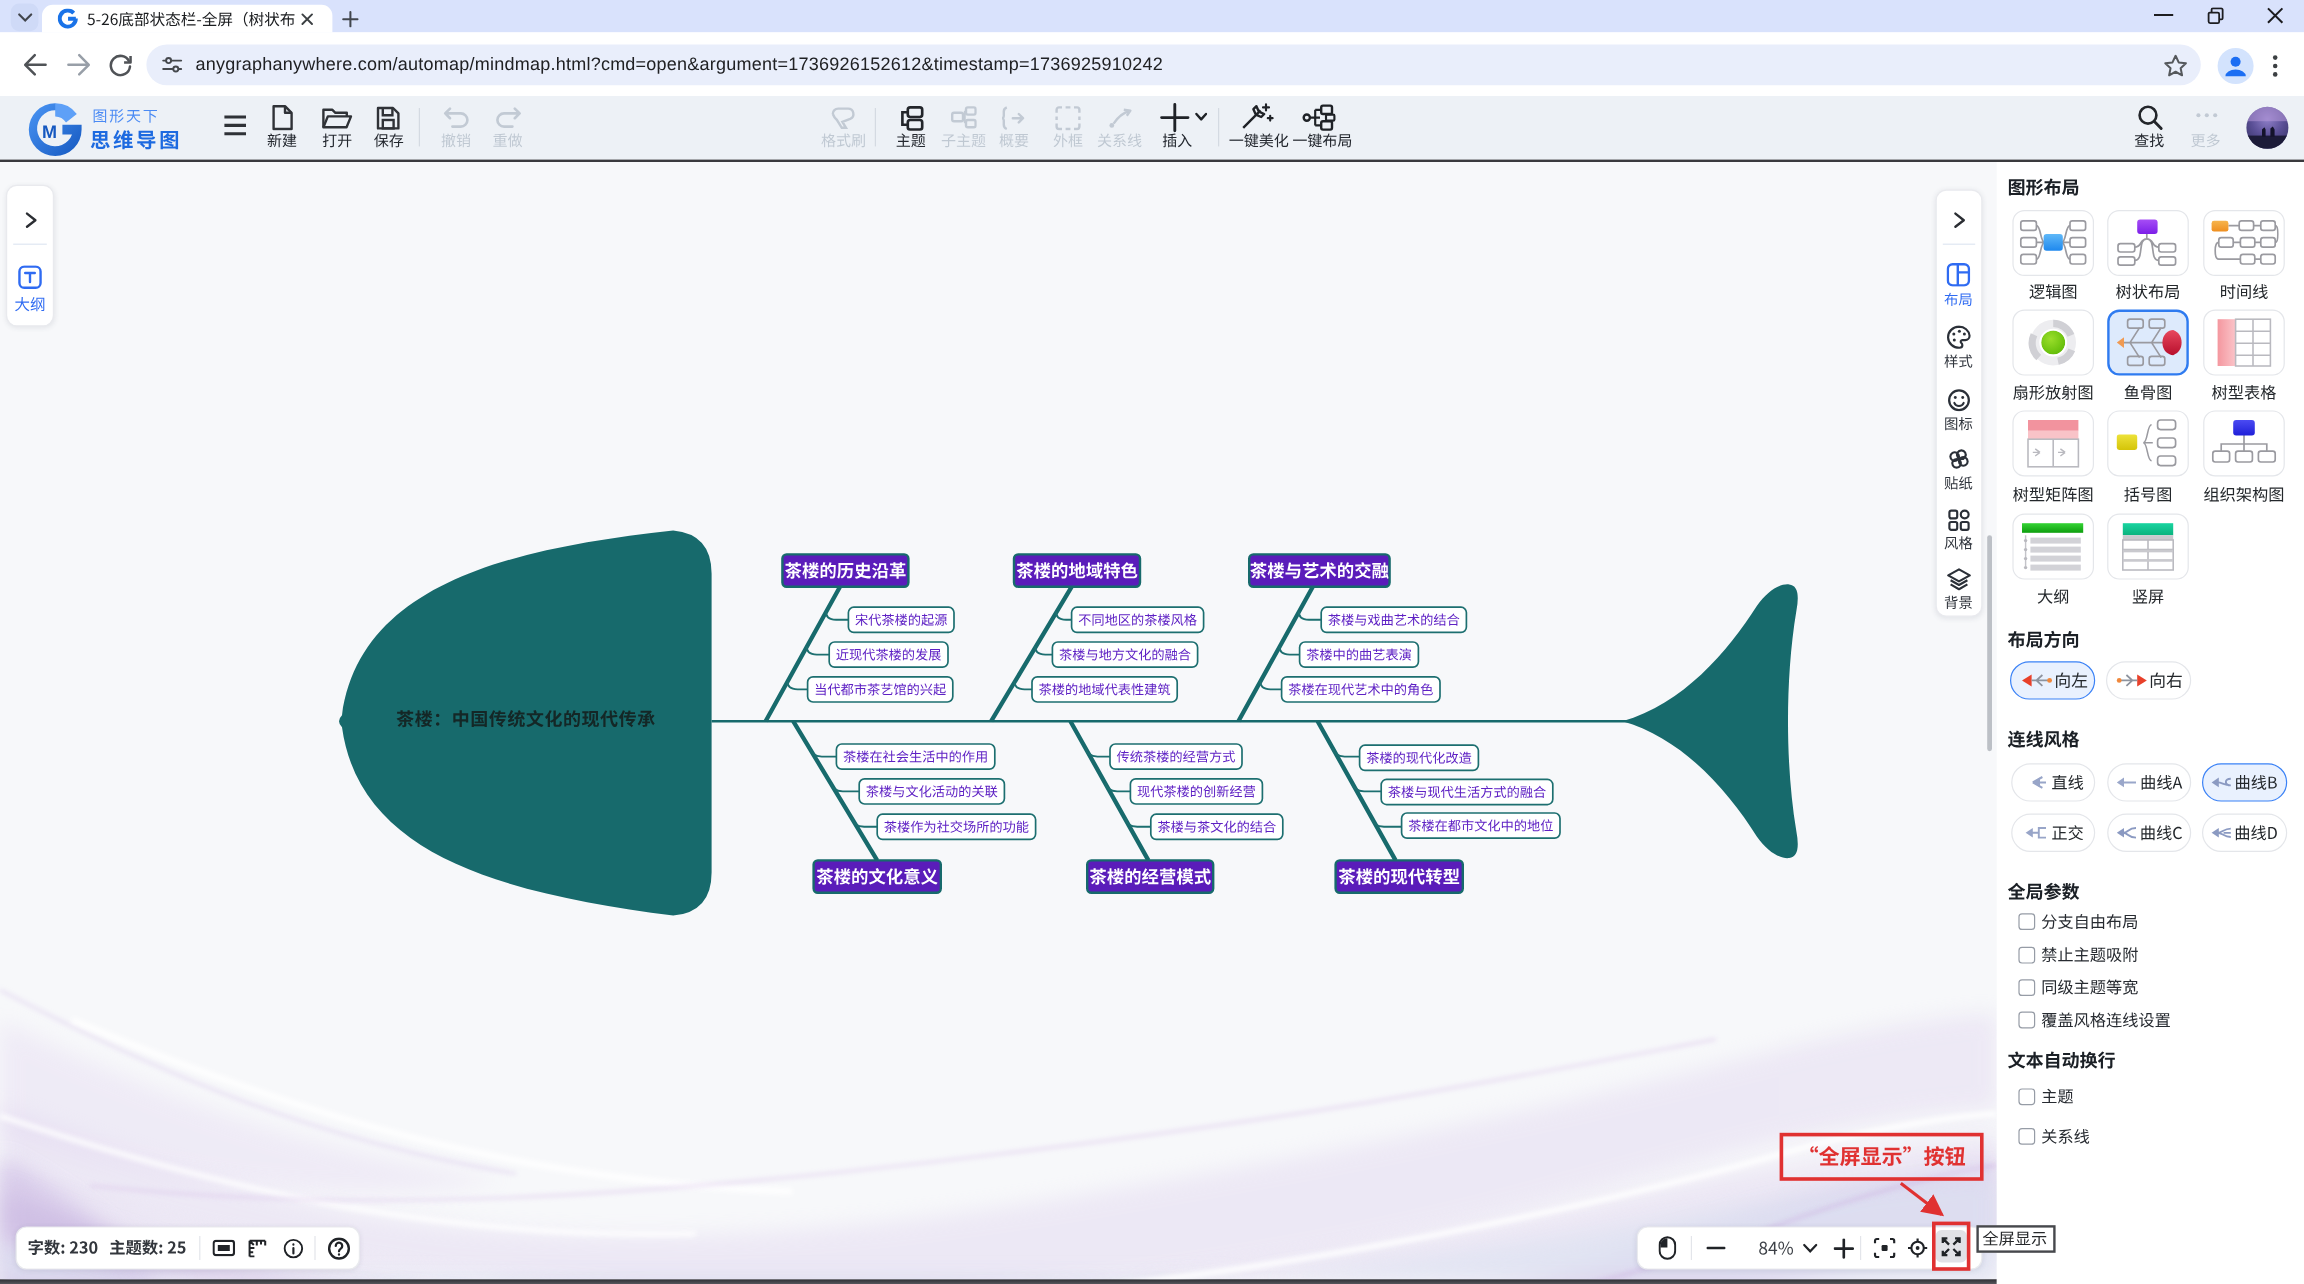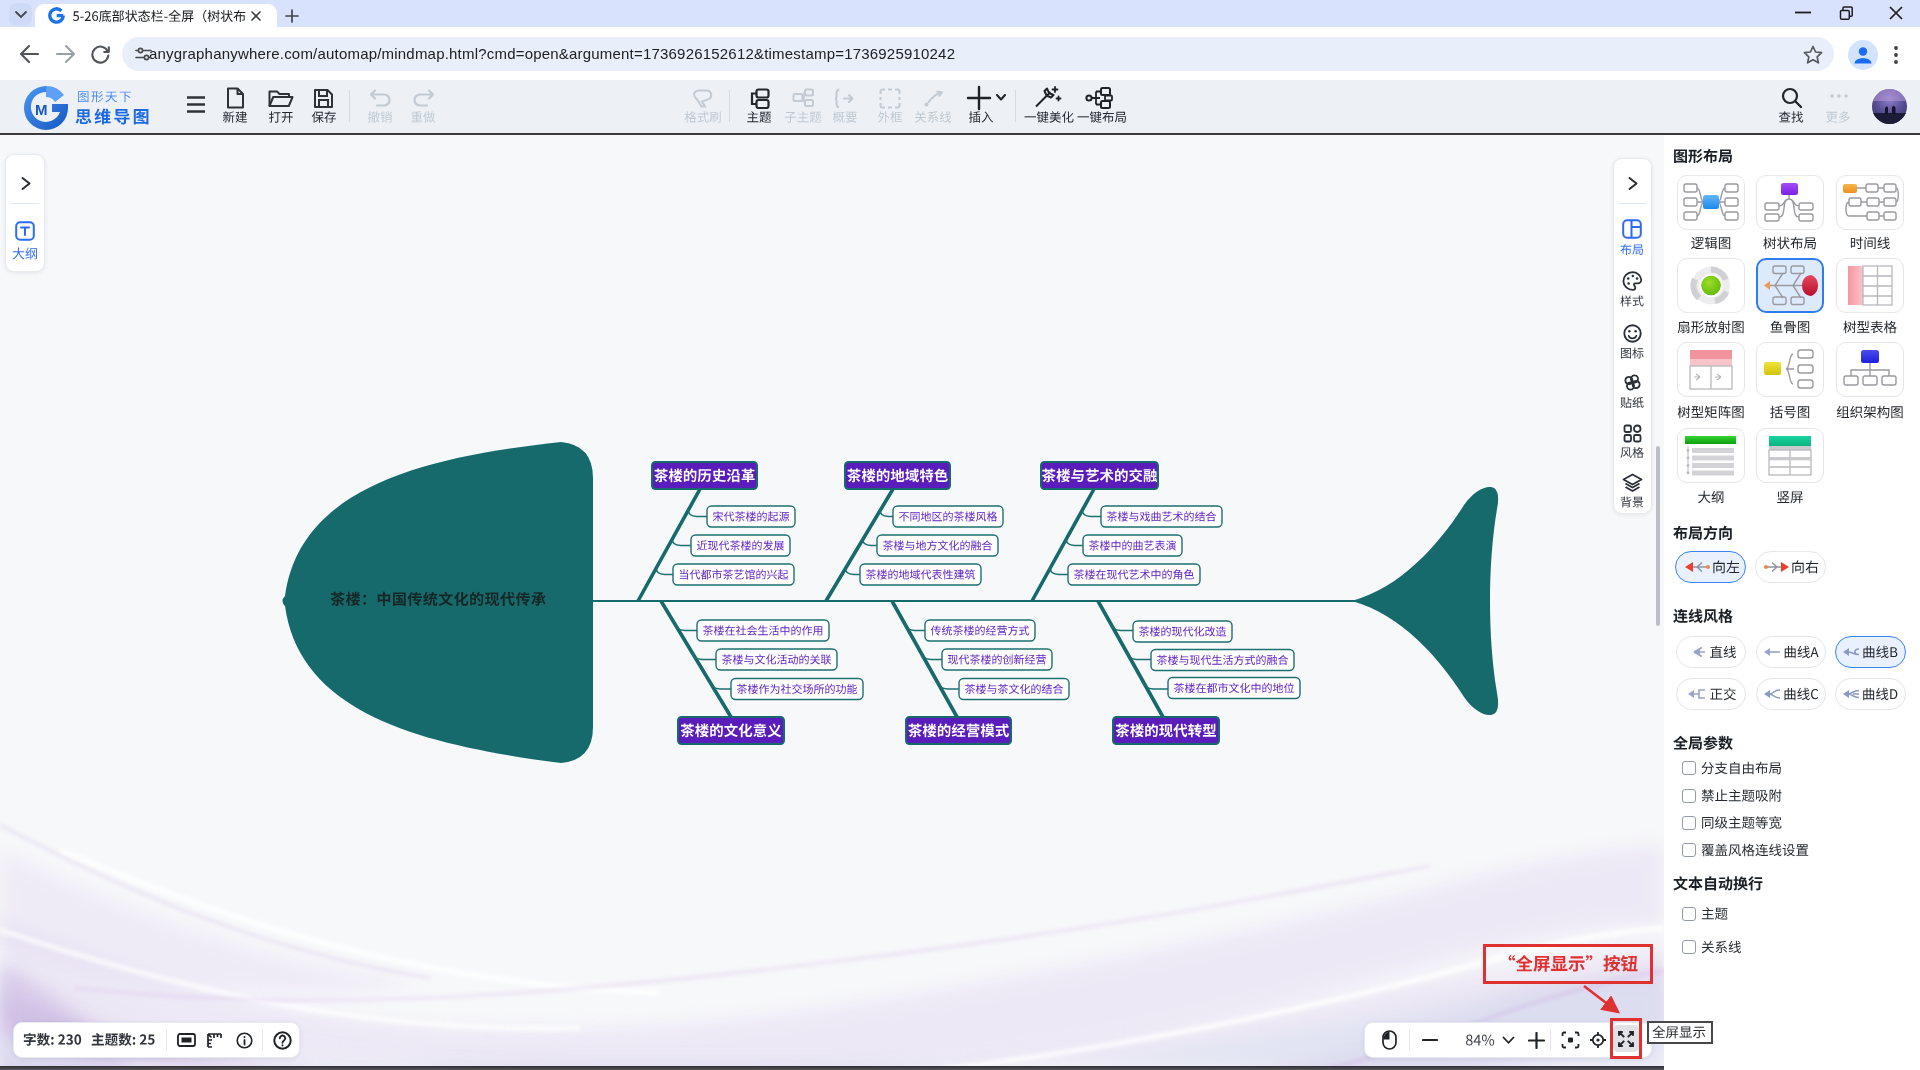--- a/index.html
+++ b/index.html
@@ -2,21 +2,21 @@
 <html><head><meta charset="utf-8"><style>
 *{margin:0;padding:0;box-sizing:border-box}
 html,body{width:1920px;height:1070px;overflow:hidden;font-family:"Liberation Sans",sans-serif;position:relative;background:#fff}
 .abs{position:absolute}
 #tabbar{position:absolute;left:0;top:0;width:1920px;height:27px;background:#d9e2fc}
 #tabchev{position:absolute;left:9px;top:3px;width:23px;height:23px;border-radius:7px;background:#cfdaf7}
 #tab{position:absolute;left:35px;top:4px;width:242px;height:23px;background:#fff;border-radius:9px 9px 0 0}
 #navbar{position:absolute;left:0;top:27px;width:1920px;height:53px;background:#fff}
 #urlbar{position:absolute;left:122px;top:37px;width:1712px;height:34px;border-radius:17px;background:#e9eefb}
 #urltext{position:absolute;left:163px;top:45px;font-size:15px;color:#202124}
-#urltext{position:absolute;left:149px;top:45px;font-size:15px;color:#202124;letter-spacing:.1px}
+#urltext{position:absolute;left:163px;top:45px;font-size:15px;color:#202124;letter-spacing:.1px}
 #toolbar{position:absolute;left:0;top:80px;width:1920px;height:55px;background:#edf1f6;border-bottom:2px solid #3a3a3e}
 .tsep{position:absolute;top:90px;width:1px;height:32px;background:#d4dae2}
 #canvas{position:absolute;left:0;top:135px;width:1664px;height:931px;background:#f7f8fa;overflow:hidden}
 #canvasbot{position:absolute;left:0;top:1066px;width:1664px;height:4px;background:linear-gradient(#2e2e33,#56565c)}
 #panel{position:absolute;left:1664px;top:135px;width:256px;height:935px;background:#ffffff}
 .float{background:#fff;border:1px solid #e9eaee;border-radius:9px;box-shadow:0 1px 4px rgba(60,70,90,.10);z-index:10}
 #leftpanel{position:absolute;left:5px;top:154px;width:40px;height:118px}
 #strip{position:absolute;left:1613px;top:158px;width:39px;height:356px}
 #statusbar{position:absolute;left:13px;top:1022px;width:287px;height:36px}
 #zoombar{position:absolute;left:1364px;top:1022px;width:288px;height:36px}

